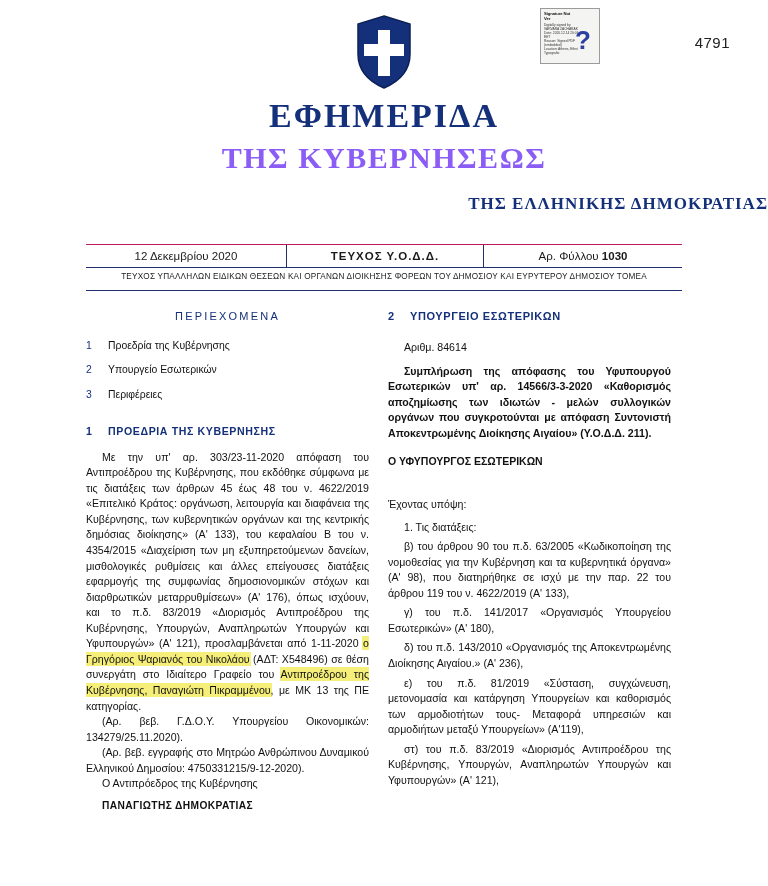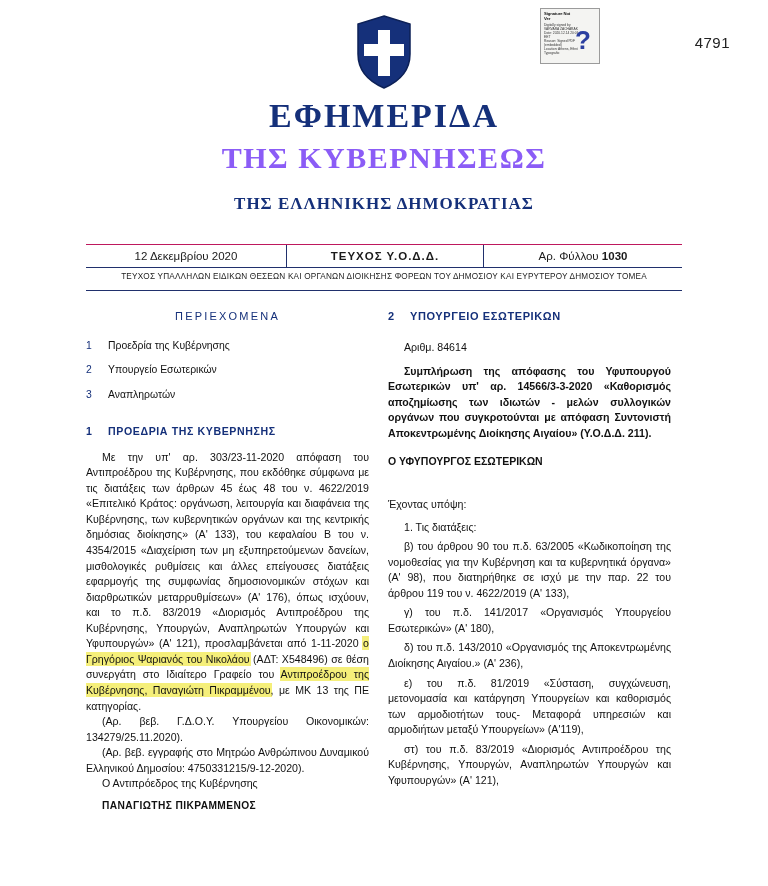--- a/index.html
+++ b/index.html
@@ -105,20 +105,21 @@
     line-height: 1.25;
     margin-top: 2px;
   }
   .title-third {
     font-family: "Liberation Serif", serif;
     font-weight: bold;
     font-size: 17px;
     letter-spacing: 1px;
     color: #15307a;
     margin-top: 18px;
+    text-align: right;
   }
 
   
   .issue-bar {
     position: absolute;
     top: 244px;
     left: 86px;
     width: 596px;
     height: 22px;
     border-top: 1px solid #be185d;
@@ -321,35 +322,35 @@
       <div class="toc-row">
         <div class="toc-num">1</div>
         <div class="toc-label">Προεδρία της Κυβέρνησης</div>
       </div>
       <div class="toc-row">
         <div class="toc-num">2</div>
         <div class="toc-label">Υπουργείο Εσωτερικών</div>
       </div>
       <div class="toc-row">
         <div class="toc-num">3</div>
-        <div class="toc-label">Αναπληρωτών</div>
+        <div class="toc-label">Περιφέρειες</div>
       </div>
 
       <div class="section-head">
         <span class="num">1</span>
         <span>ΠΡΟΕΔΡΙΑ ΤΗΣ ΚΥΒΕΡΝΗΣΗΣ</span>
       </div>
 
       <p class="p"><span>Με την υπ' αρ. 303/23-11-2020 απόφαση του Αντιπροέδρου της Κυβέρνησης, που εκδόθηκε σύμφωνα με τις διατάξεις των άρθρων 45 έως 48 του ν. 4622/2019 «Επιτελικό Κράτος: οργάνωση, λειτουργία και διαφάνεια της Κυβέρνησης, των κυβερνητικών οργάνων και της κεντρικής δημόσιας διοίκησης» (Α' 133), του κεφαλαίου Β του ν. 4354/2015 «Διαχείριση των μη εξυπηρετούμενων δανείων, μισθολογικές ρυθμίσεις και άλλες επείγουσες διατάξεις εφαρμογής της συμφωνίας δημοσιονομικών στόχων και διαρθρωτικών μεταρρυθμίσεων» (Α' 176), όπως ισχύουν, και το π.δ. 83/2019 «Διορισμός Αντιπροέδρου της Κυβέρνησης, Υπουργών, Αναπληρωτών Υπουργών και Υφυπουργών» (Α' 121), προσλαμβάνεται από 1-11-2020 </span><span class="hl">ο Γρηγόριος Ψαριανός του Νικολάου</span><span> (ΑΔΤ: Χ548496) σε θέση συνεργάτη στο Ιδιαίτερο Γραφείο του </span><span class="hl">Αντιπροέδρου της Κυβέρνησης, Παναγιώτη Πικραμμένου</span><span>, με ΜΚ 13 της ΠΕ κατηγορίας.</span></p>
 
       <p class="p">(Αρ. βεβ. Γ.Δ.Ο.Υ. Υπουργείου Οικονομικών: 134279/25.11.2020).</p>
       <p class="p">(Αρ. βεβ. εγγραφής στο Μητρώο Ανθρώπινου Δυναμικού Ελληνικού Δημοσίου: 4750331215/9-12-2020).</p>
 
       <p class="p">Ο Αντιπρόεδρος της Κυβέρνησης</p>
-      <div class="sig-name">ΠΑΝΑΓΙΩΤΗΣ ΠΙΚΡΑΜΜΕΝΟΣ</div>
+      <div class="sig-name">ΠΑΝΑΓΙΩΤΗΣ ΔΗΜΟΚΡΑΤΙΑΣ</div>
     </div>
 
     <div class="col">
       <div class="right-num-head">
         <span class="num">2</span>
         <span>ΥΠΟΥΡΓΕΙΟ ΕΣΩΤΕΡΙΚΩΝ</span>
       </div>
 
       <div class="arithm">Αριθμ. 84614</div>
       <div class="decision-title">Συμπλήρωση της απόφασης του Υφυπουργού Εσωτερικών υπ' αρ. 14566/3-3-2020 «Καθορισμός αποζημίωσης των ιδιωτών - μελών συλλογικών οργάνων που συγκροτούνται με απόφαση Συντονιστή Αποκεντρωμένης Διοίκησης Αιγαίου» (Υ.Ο.Δ.Δ. 211).</div>

